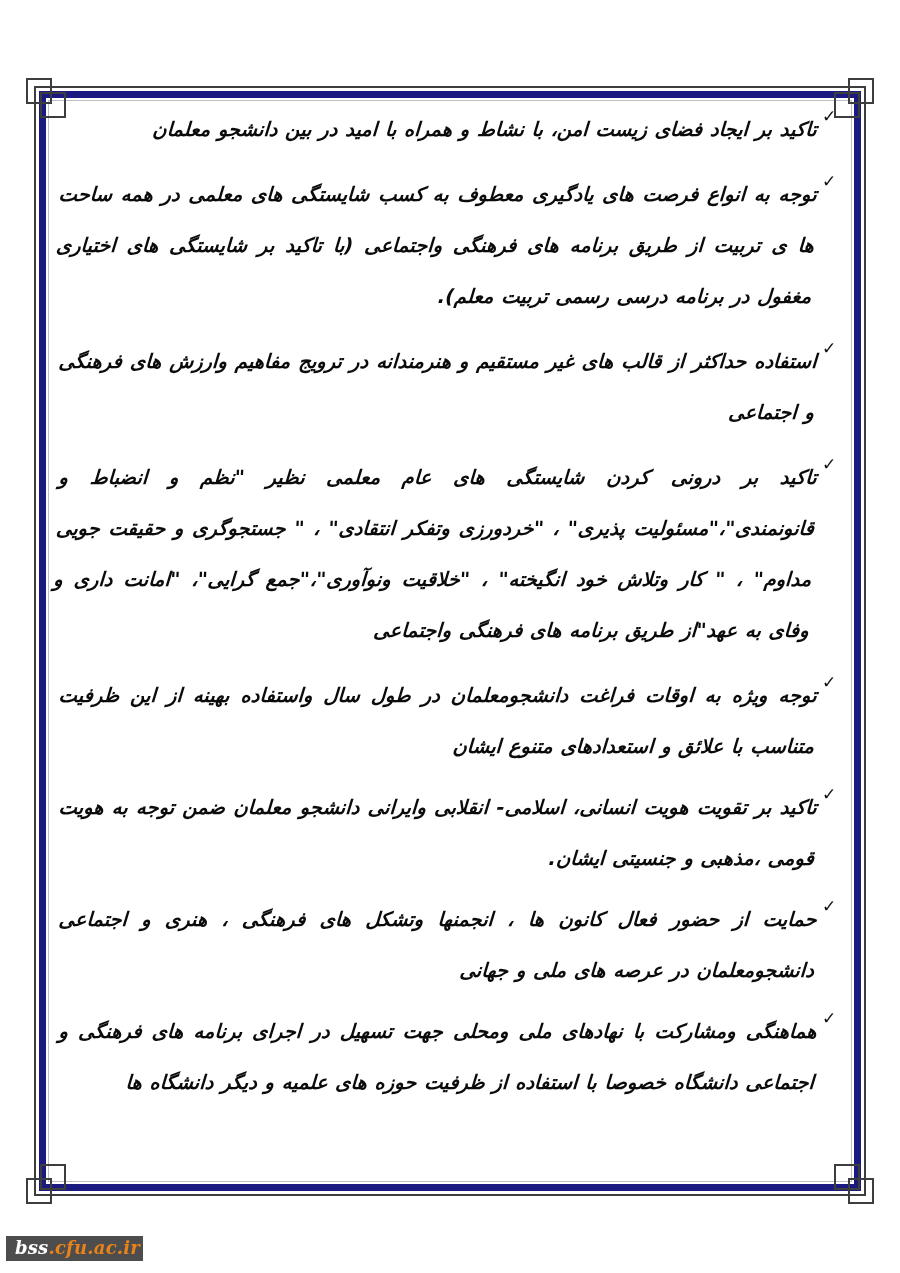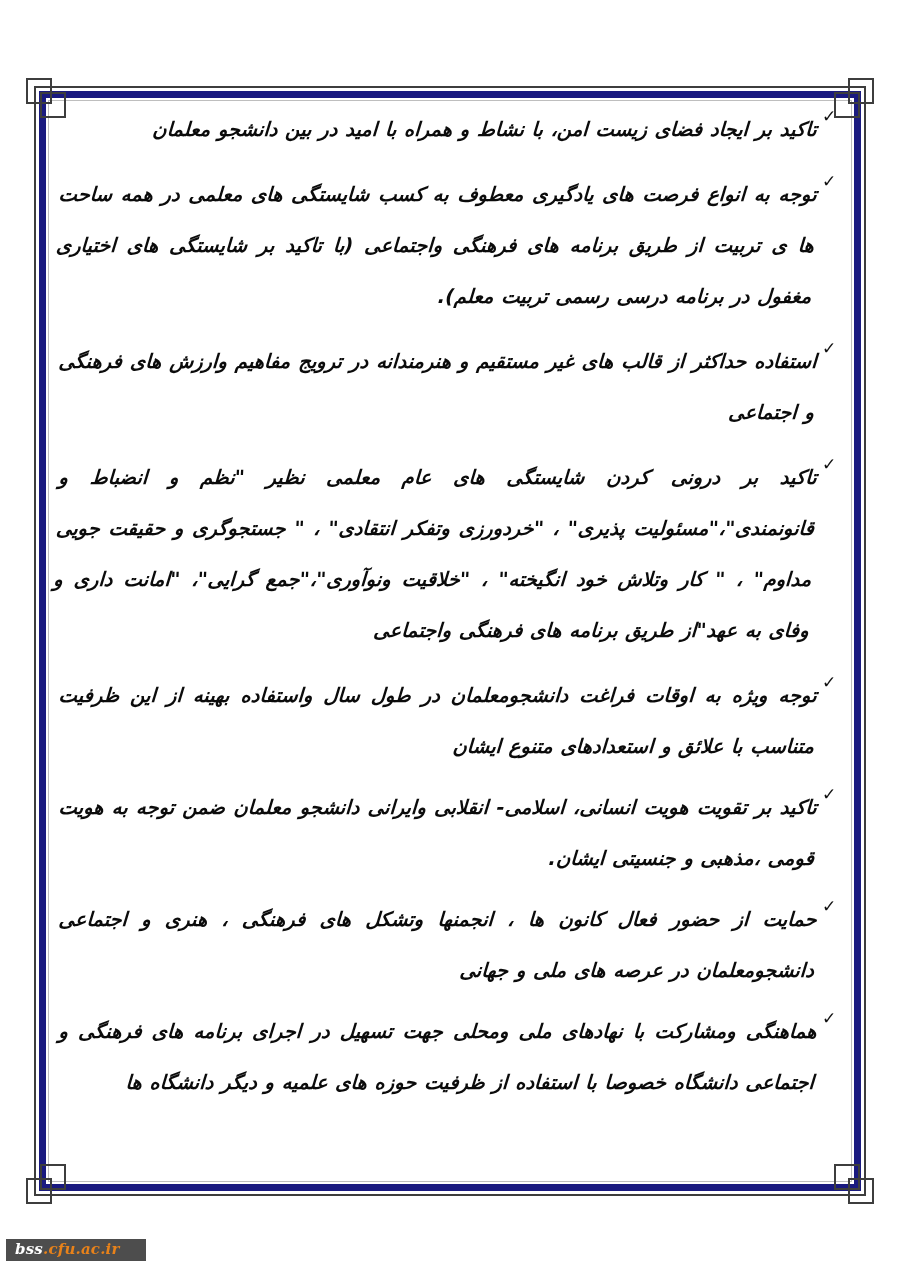--- a/index.html
+++ b/index.html
@@ -148,23 +148,23 @@
   .gap-sm { margin-bottom: 4px; }
   .gap-md { margin-bottom: 10px; }
   .gap-lg { margin-bottom: 14px; }
 
   
   .watermark {
     position: absolute;
     left: 6px;
     bottom: 12px;
     background: #4d4d4d;
-    padding: 3px 26px 4px 9px;
+    padding: 3px 3px 4px 9px;
     font-family: "DejaVu Serif", "Liberation Serif", serif;
-    font-size: 15px;
+    font-size: 18px;
     font-weight: bold;
     font-style: italic;
     letter-spacing: .2px;
     line-height: 1;
     white-space: nowrap;
   }
   .watermark .wm-main { color: #ffffff; }
   .watermark .wm-dom  { color: #e8821a; }
 </style>
 </head>

